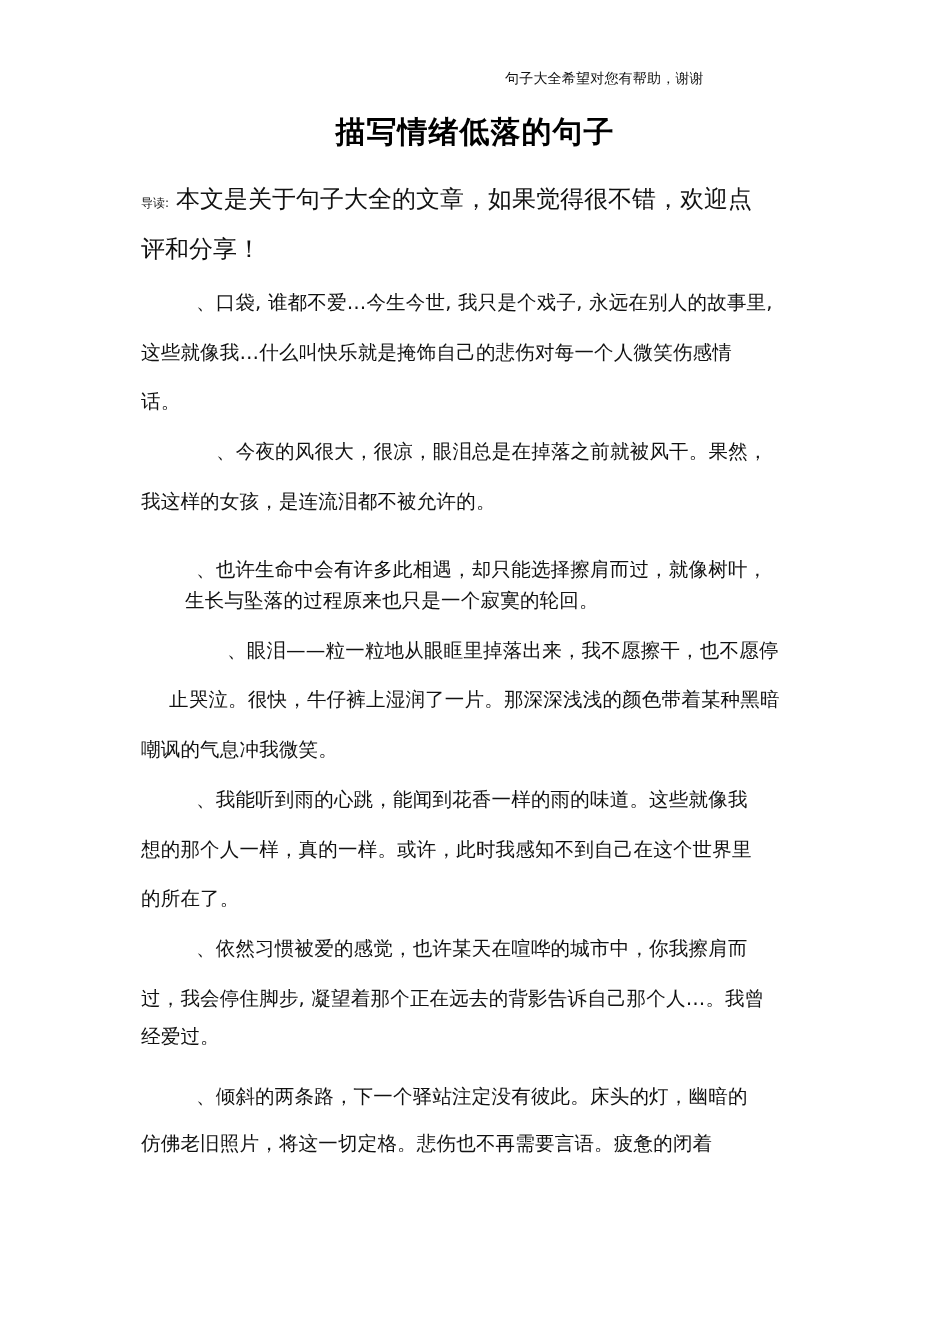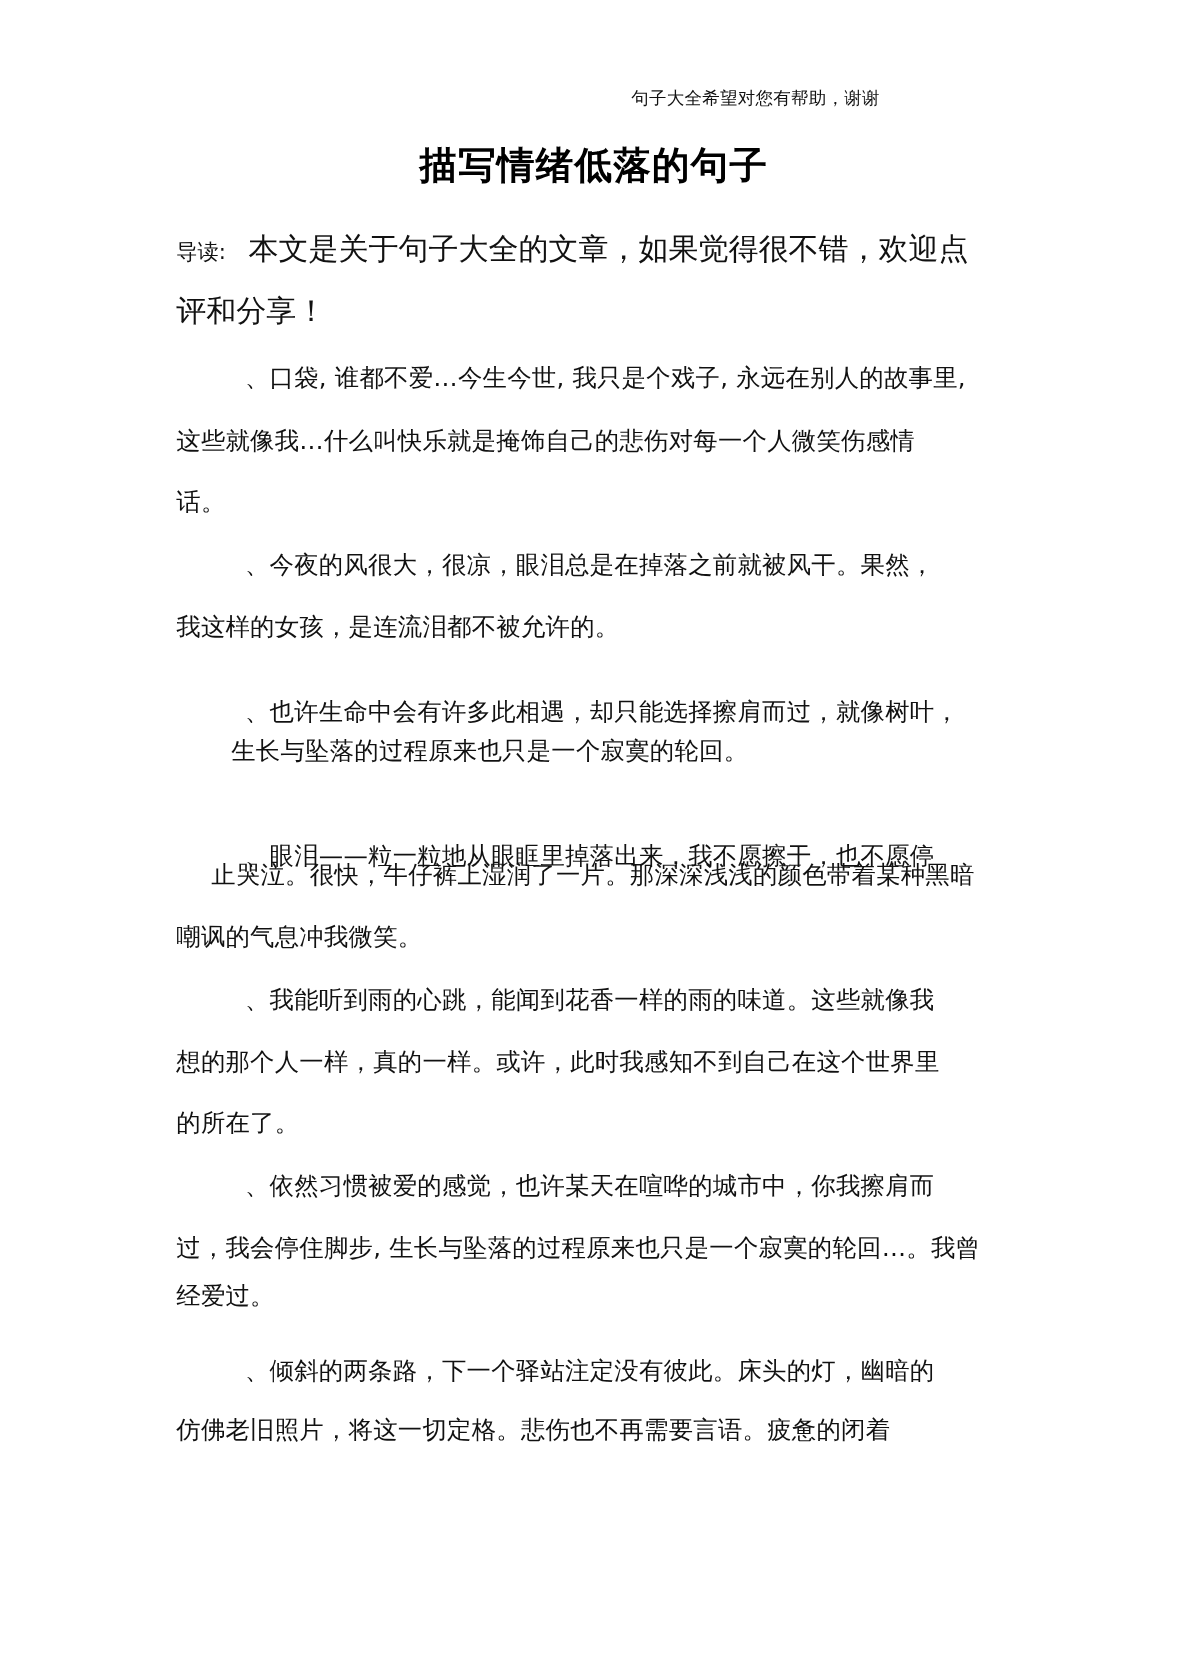--- a/index.html
+++ b/index.html
@@ -46,24 +46,24 @@
     }
     .intro-line {
       position: absolute;
       left: 141px;
       font-family: "DejaVu Serif", "Liberation Serif", serif;
       font-size: 24px;
       color: #111;
       white-space: nowrap;
     }
     .intro-label {
-      font-size: 17px;
+      font-size: 12px;
       font-family: "DejaVu Sans", sans-serif;
       vertical-align: baseline;
-      margin-right: 18px;
+      margin-right: 7px;
     }
     .line {
       position: absolute;
       left: 141px;
       font-size: 19.5px;
       color: #111;
       white-space: nowrap;
       letter-spacing: 0.2px;
     }
     .line.indent {
@@ -81,34 +81,34 @@
 
   <div class="intro-line" style="top:183px;">
     <span class="intro-label">导读:</span><span>本文是关于句子大全的文章，如果觉得很不错，欢迎点</span>
   </div>
   <div class="intro-line" style="top:233px;">评和分享！</div>
 
   <div class="line indent" style="top:289px;">、口袋, 谁都不爱…今生今世, 我只是个戏子, 永远在别人的故事里,</div>
   <div class="line" style="top:339px;">这些就像我…什么叫快乐就是掩饰自己的悲伤对每一个人微笑伤感情</div>
   <div class="line" style="top:388px;">话。</div>
 
-  <div class="line indent" style="top:438px;">、今夜的风很大，很凉，眼泪总是在掉落之前就被风干。果然，</div>
+  <div class="line indent" style="top:438px;margin-left:20px;">、今夜的风很大，很凉，眼泪总是在掉落之前就被风干。果然，</div>
   <div class="line" style="top:488px;">我这样的女孩，是连流泪都不被允许的。</div>
 
   <div class="line indent" style="top:556px;">、也许生命中会有许多此相遇，却只能选择擦肩而过，就像树叶，</div>
   <div class="line" style="top:587px;margin-left:44px;">生长与坠落的过程原来也只是一个寂寞的轮回。</div>
 
-  <div class="line indent" style="top:671px;">、眼泪——粒一粒地从眼眶里掉落出来，我不愿擦干，也不愿停</div>
+  <div class="line indent" style="top:637px;margin-left:31px;">、眼泪——粒一粒地从眼眶里掉落出来，我不愿擦干，也不愿停</div>
   <div class="line" style="top:686px;margin-left:28px;">止哭泣。很快，牛仔裤上湿润了一片。那深深浅浅的颜色带着某种黑暗</div>
   <div class="line" style="top:736px;">嘲讽的气息冲我微笑。</div>
 
   <div class="line indent" style="top:786px;">、我能听到雨的心跳，能闻到花香一样的雨的味道。这些就像我</div>
   <div class="line" style="top:836px;">想的那个人一样，真的一样。或许，此时我感知不到自己在这个世界里</div>
   <div class="line" style="top:885px;">的所在了。</div>
 
   <div class="line indent" style="top:935px;">、依然习惯被爱的感觉，也许某天在喧哗的城市中，你我擦肩而</div>
-  <div class="line" style="top:985px;">过，我会停住脚步, 生长与坠落的过程原来也只是一个寂寞的轮回…。我曾</div>
+  <div class="line" style="top:985px;">过，我会停住脚步, 凝望着那个正在远去的背影告诉自己那个人…。我曾</div>
   <div class="line" style="top:1023px;">经爱过。</div>
 
   <div class="line indent" style="top:1083px;">、倾斜的两条路，下一个驿站注定没有彼此。床头的灯，幽暗的</div>
   <div class="line" style="top:1130px;">仿佛老旧照片，将这一切定格。悲伤也不再需要言语。疲惫的闭着</div>
 
 </div>
 
 </body></html>

